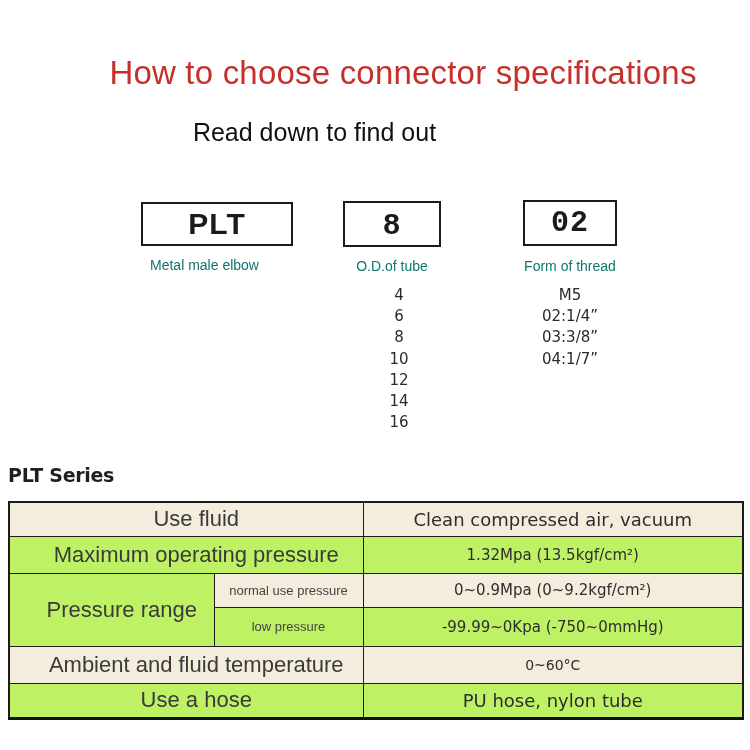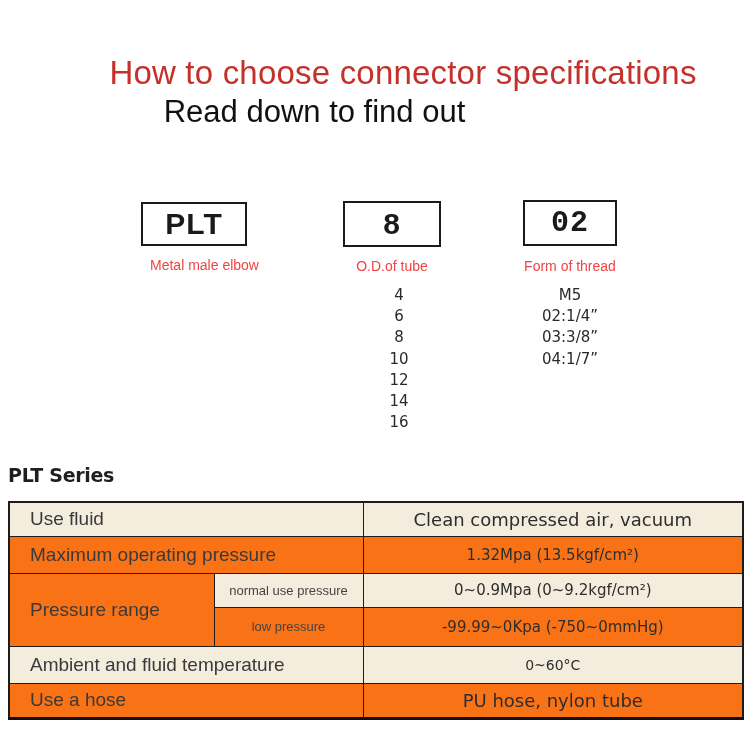--- a/index.html
+++ b/index.html
@@ -21,49 +21,49 @@
     width: 750px;
     text-align: center;
     font-size: 33px;
     font-weight: 400;
     color: #c5302a;
     letter-spacing: 0.2px;
     margin-left: 28px;
   }
   .subtitle {
     position: absolute;
-    top: 94px; left: 0;
+    top: 118px; left: 0;
     width: 629px;
     text-align: center;
-    font-size: 31px;
+    font-size: 25px;
     color: #111111;
   }
 
   
   .code-box {
     position: absolute;
     border: 2px solid #1a1a1a;
     background: #ffffff;
     display: flex;
     align-items: center;
     justify-content: center;
     font-weight: 700;
     font-size: 30px;
     color: #1a1a1a;
     letter-spacing: 1px;
   }
-  .box-plt    { left: 141px; top: 202px; width: 106px; height: 44px; }
+  .box-plt    { left: 141px; top: 202px; width: 152px; height: 44px; }
   .box-tube   { left: 343px; top: 201px; width:  98px; height: 46px; }
   .box-thread { left: 523px; top: 200px; width:  94px; height: 46px; font-family: Liberation Mono, monospace; }
 
   .seg-label {
     position: absolute;
     text-align: center;
     font-size: 14px;
-    color: #ef4444;
+    color: #0f766e;
   }
   .lbl-plt    { left: 131px; top: 257px; width: 147px; }
   .lbl-tube   { left: 323px; top: 258px; width: 138px; }
   .lbl-thread { left: 500px; top: 258px; width: 140px; }
 
   
   .opt-list {
     position: absolute;
     text-align: center;
     font-family: "DejaVu Sans", sans-serif;
@@ -96,40 +96,40 @@
   .spec-table td {
     border: 1px solid #1e1e1e;
     vertical-align: middle;
     overflow: hidden;
     white-space: nowrap;
   }
   .spec-table { border: 2px solid #1c1c1c; }
   .tbl-outer { border-bottom: 3px solid #111111; }
 
   td.lbl {
-    text-align: left;
+    text-align: center;
     padding-left: 20px;
-    font-size: 19px;
+    font-size: 22px;
     color: #3a3a3a;
   }
   td.sub-lbl {
     text-align: center;
     font-size: 13px;
     color: #444444;
   }
   td.val {
     text-align: center;
     font-family: "DejaVu Sans", sans-serif;
     color: #2d2d2d;
   }
   .val-lg  { font-size: 18px; font-family: "Liberation Sans", sans-serif; }
   .val-md  { font-size: 15px; }
   .val-sm  { font-size: 14px; }
   .beige   { background: #f4edde; }
-  .white   { background: #f97316; }
+  .white   { background: #bef264; }
 
   .r1 { height: 34px; }
   .r2 { height: 37px; }
   .r3 { height: 34px; }
   .r4 { height: 39px; }
   .r5 { height: 37px; }
   .r6 { height: 35px; }
 </style>
 </head>
 <body>

